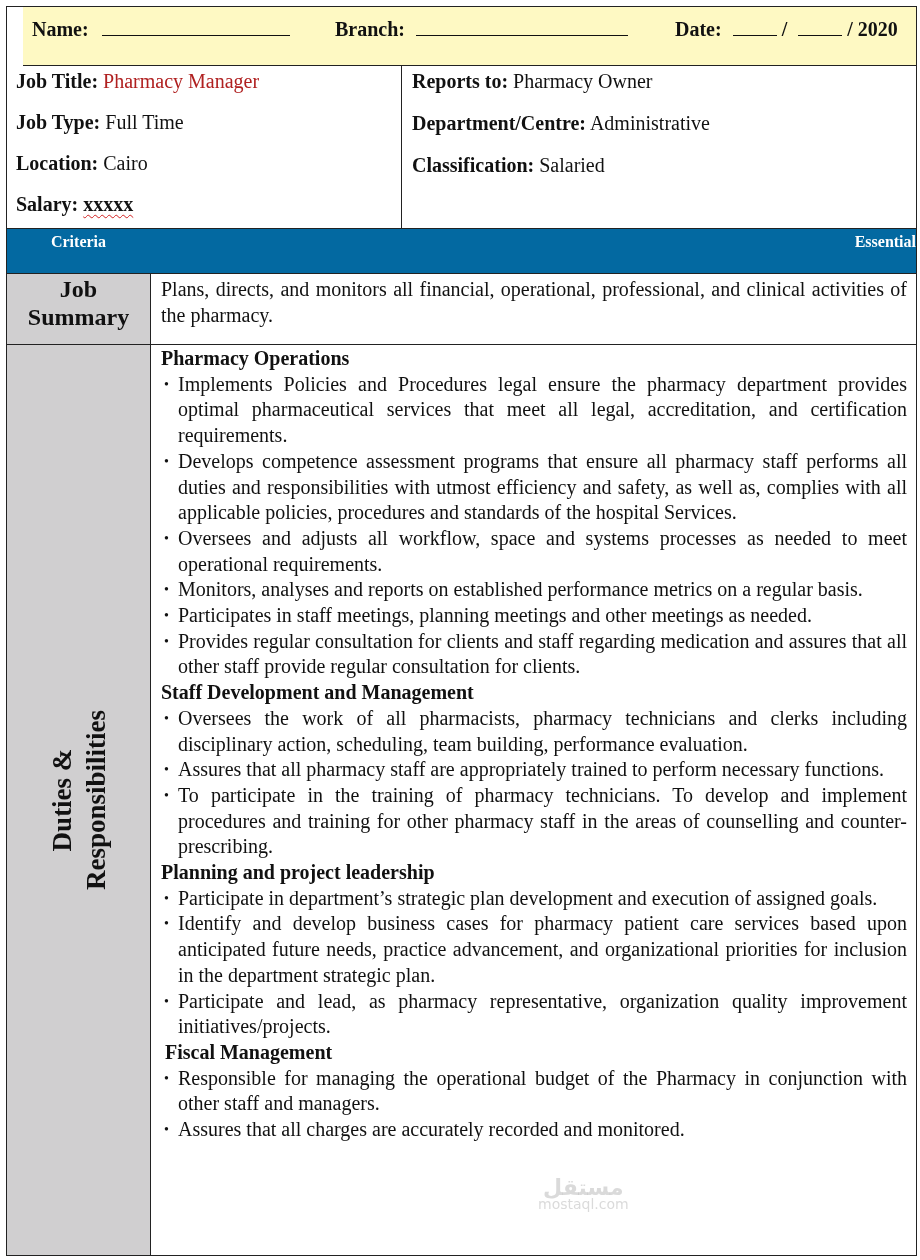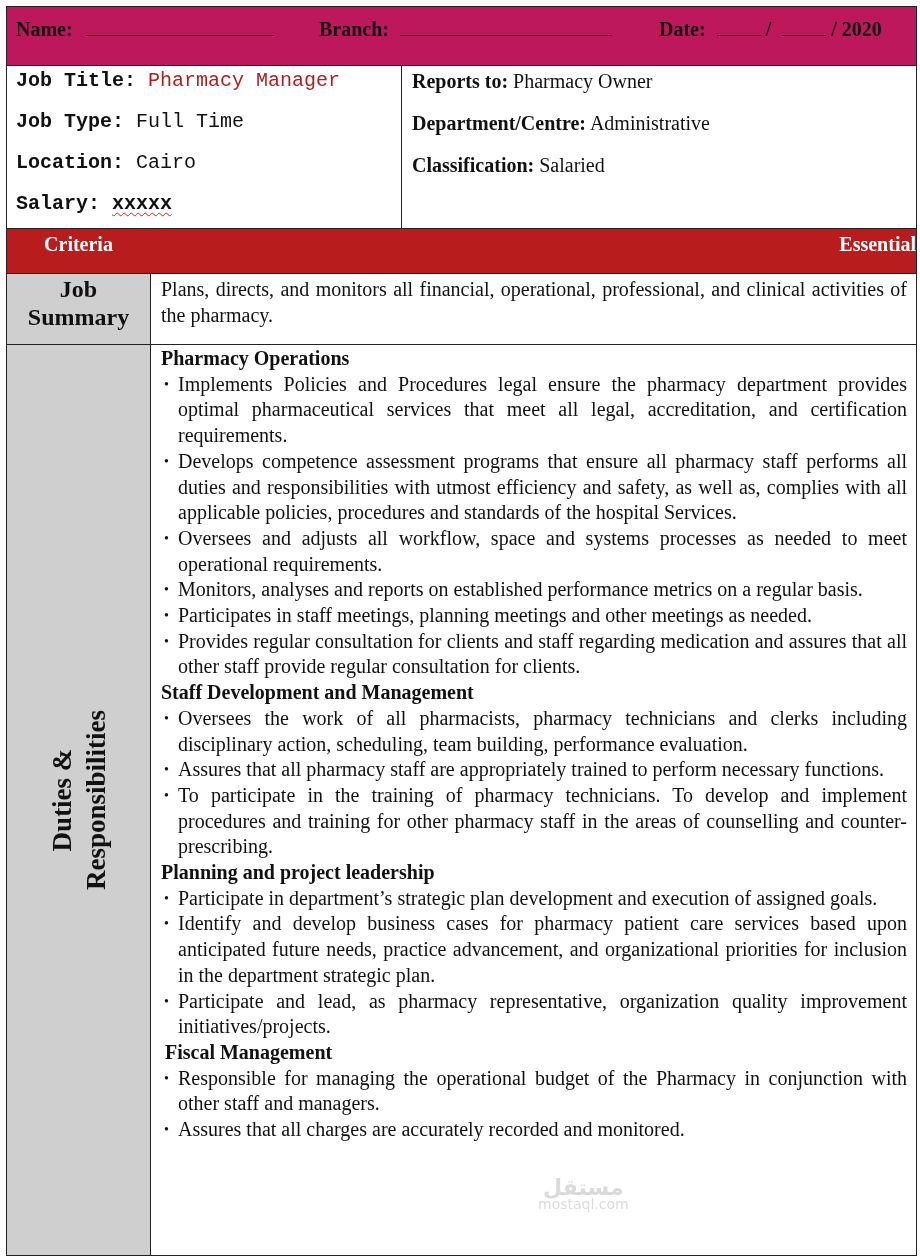--- a/index.html
+++ b/index.html
@@ -1,32 +1,32 @@
 <!DOCTYPE html>
 <html><head>
 <meta charset="utf-8">
 <style>
   html, body { margin:0; padding:0; background:#ffffff; }
   body { width:920px; height:1260px; overflow:hidden; position:relative;
          font-family:"Liberation Serif", "DejaVu Serif", serif; color:#111; }
   .doc { position:absolute; left:6px; top:6px; width:909px; border:1.5px solid #222; }
-  .hdr { height:58px; background:#be185d; border-bottom:1.5px solid #222; position:relative;
-         font-weight:bold; font-size:20px; }
+  .hdr { height:58px; background:#fef9c3; border-bottom:1.5px solid #222; position:relative;
+         font-weight:bold; font-size:20px;margin-left:16px; }
   .hdr span { position:absolute; top:11px; }
   .blank { display:inline-block; border-bottom:1.5px solid #111; vertical-align:baseline; height:16px; }
   .info { display:flex; height:162px; border-bottom:1.5px solid #222; }
   .info .col { padding:2px 9px; font-size:20px; }
-  .info .left { width:376px; border-right:1.5px solid #222;font-family:Liberation Mono, monospace; }
+  .info .left { width:376px; border-right:1.5px solid #222; }
   .info .right { flex:1; padding-left:10px; }
   .info .row { height:41px; line-height:26px; }
   .info .right .row { height:42px; }
   .lbl { font-weight:bold; }
   .red { color:#b02020; }
   .squiggle { text-decoration: underline wavy #d02020; text-decoration-thickness:1px; text-underline-offset:3px; font-weight:bold; }
-  .bar { display:flex; height:44px; background:#b91c1c; color:#fff; font-weight:bold; font-size:20px; border-bottom:1.5px solid #222; }
+  .bar { display:flex; height:44px; background:#0369a1; color:#fff; font-weight:bold; font-size:16px; border-bottom:1.5px solid #222; }
   .bar .c1 { width:143px; text-align:center; padding-top:4px; }
   .bar .c2 { flex:1; text-align:right; padding-top:4px; }
   .rowS { display:flex; border-bottom:1.5px solid #222; height:70px; }
   .crit { width:143px; background:#d0cfd0; border-right:1.5px solid #222; font-weight:bold; font-size:24px;
           text-align:center; line-height:28px; padding-top:1px; }
   .ess { flex:1; padding:2px 9px 0 10px; font-size:20px; line-height:26px; text-align:justify; }
   .rowD { display:flex; height:910px; }
   .critD { width:143px; background:#d0cfd0; border-right:1.5px solid #222; position:relative; }
   .vert { position:absolute; left:50%; top:50%; transform:translate(-50%,-50%) rotate(-90deg);
           white-space:nowrap; text-align:center; font-weight:bold; font-size:27px; line-height:34px; }

